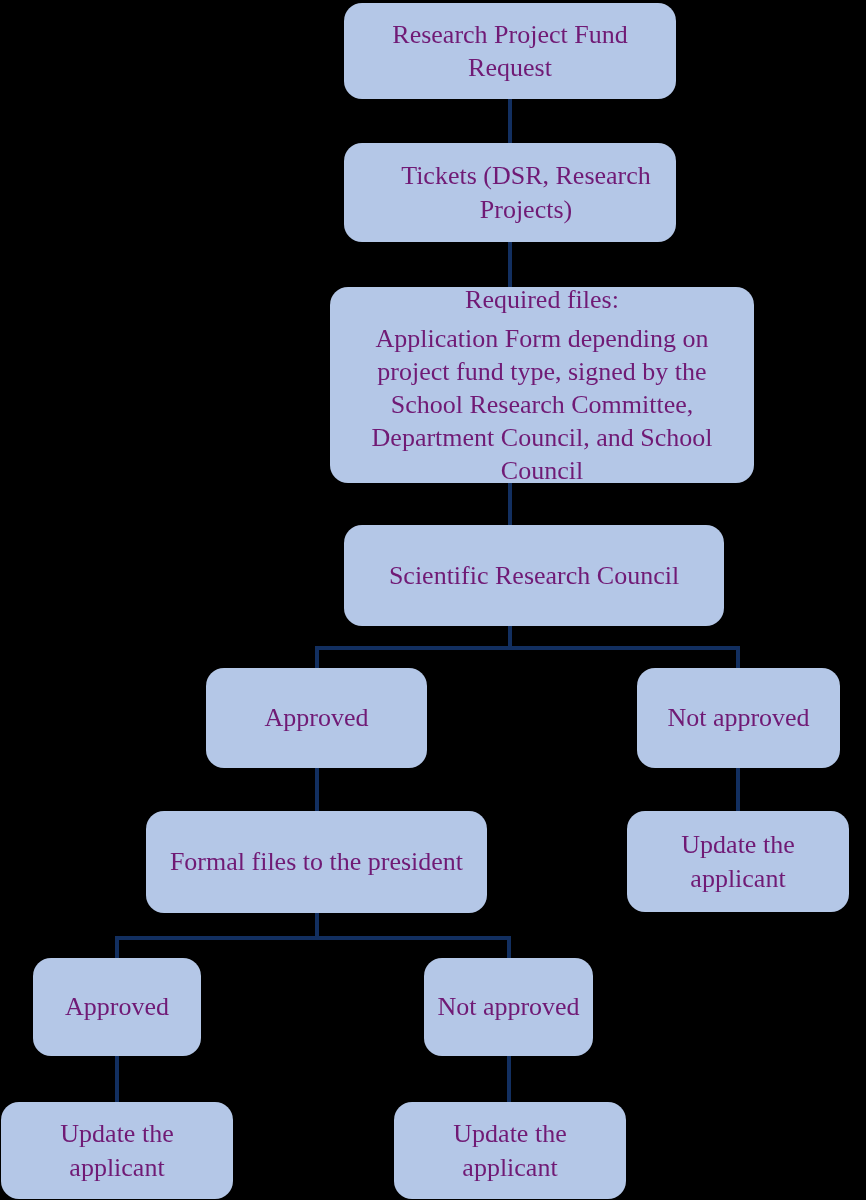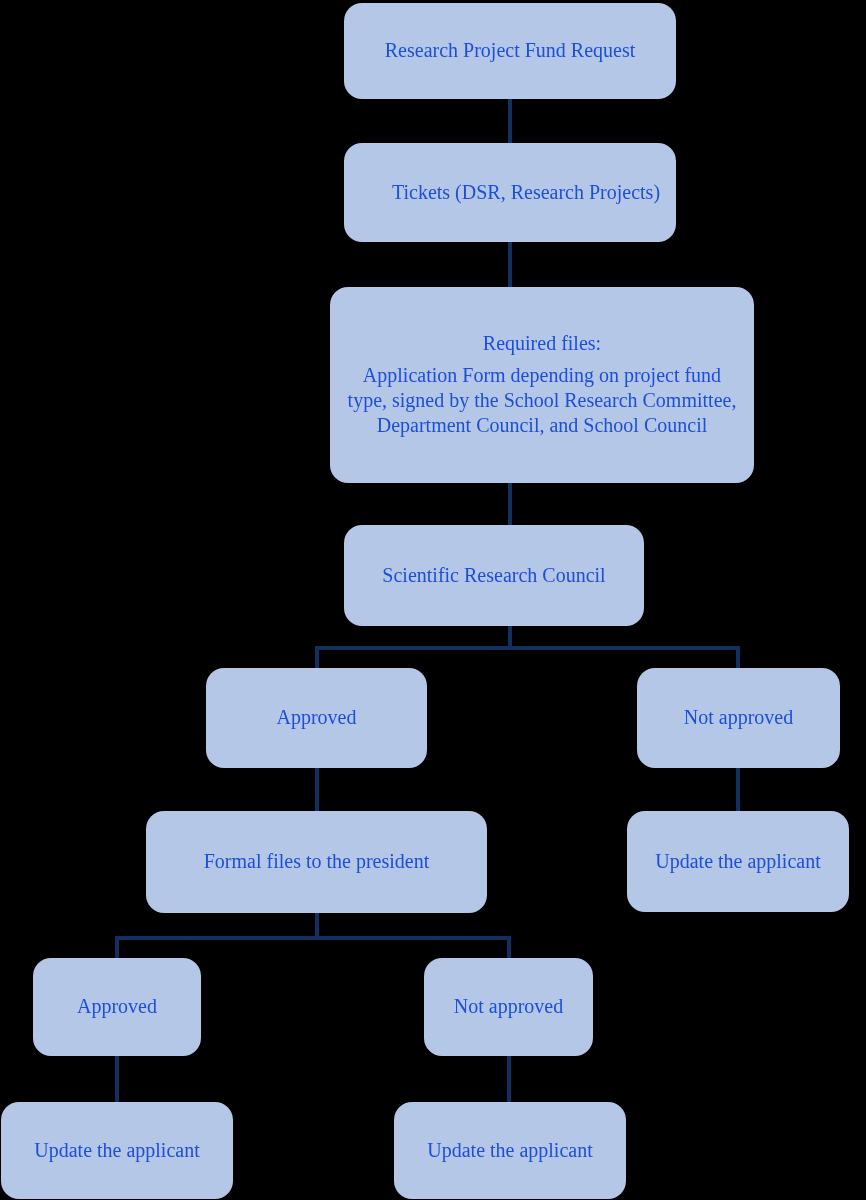--- a/index.html
+++ b/index.html
@@ -12,42 +12,42 @@
     width: 866px;
     height: 1200px;
     background: #000000;
     overflow: hidden;
     font-family: "Liberation Serif", "DejaVu Serif", serif;
   }
   .node {
     position: absolute;
     background: #b4c7e7;
     border-radius: 18px;
-    color: #1d4ed8;
+    color: #701a75;
     display: flex;
     flex-direction: column;
     align-items: center;
     justify-content: center;
     text-align: center;
-    font-size: 20px;
+    font-size: 26px;
     line-height: 1.27;
     padding: 0 12px;
     box-sizing: border-box;
   }
   .conn {
     position: absolute;
     background: #122f60;
   }
 
   
   .n-request        { left: 344px; top: 3px;    width: 332px; height: 96px; }
   .n-tickets        { left: 344px; top: 143px;  width: 332px; height: 99px; padding-left: 44px; }
   .n-files          { left: 330px; top: 287px;  width: 424px; height: 196px; }
   .n-files .files-title { margin-bottom: 6px; }
-  .n-council        { left: 344px; top: 525px;  width: 300px; height: 101px; }
+  .n-council        { left: 344px; top: 525px;  width: 380px; height: 101px; }
   .n-approved-1     { left: 206px; top: 668px;  width: 221px; height: 100px; }
   .n-not-approved-1 { left: 637px; top: 668px;  width: 203px; height: 100px; }
   .n-letter         { left: 146px; top: 811px;  width: 341px; height: 102px; }
   .n-update-right   { left: 627px; top: 811px;  width: 222px; height: 101px; }
   .n-approved-2     { left: 33px;  top: 958px;  width: 168px; height: 98px; }
   .n-not-approved-2 { left: 424px; top: 958px;  width: 169px; height: 98px; }
   .n-update-left    { left: 1px;   top: 1102px; width: 232px; height: 97px; }
   .n-update-mid     { left: 394px; top: 1102px; width: 232px; height: 97px; }
 
   

